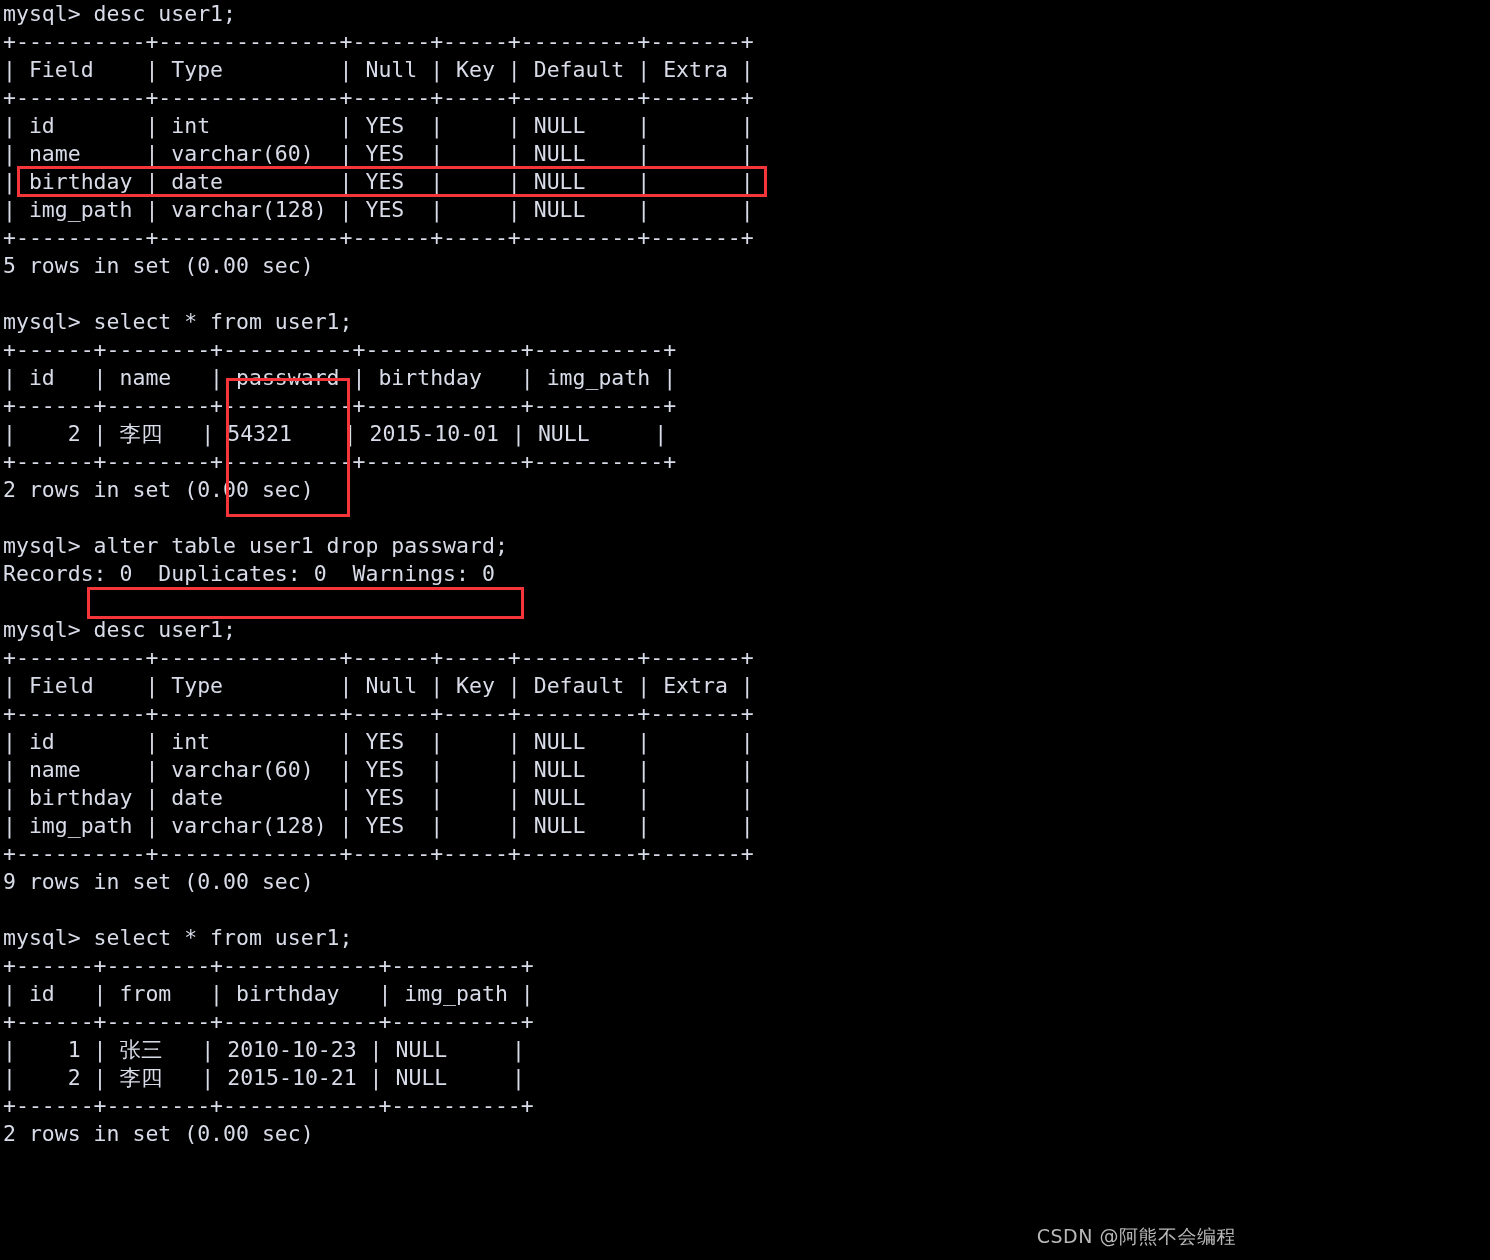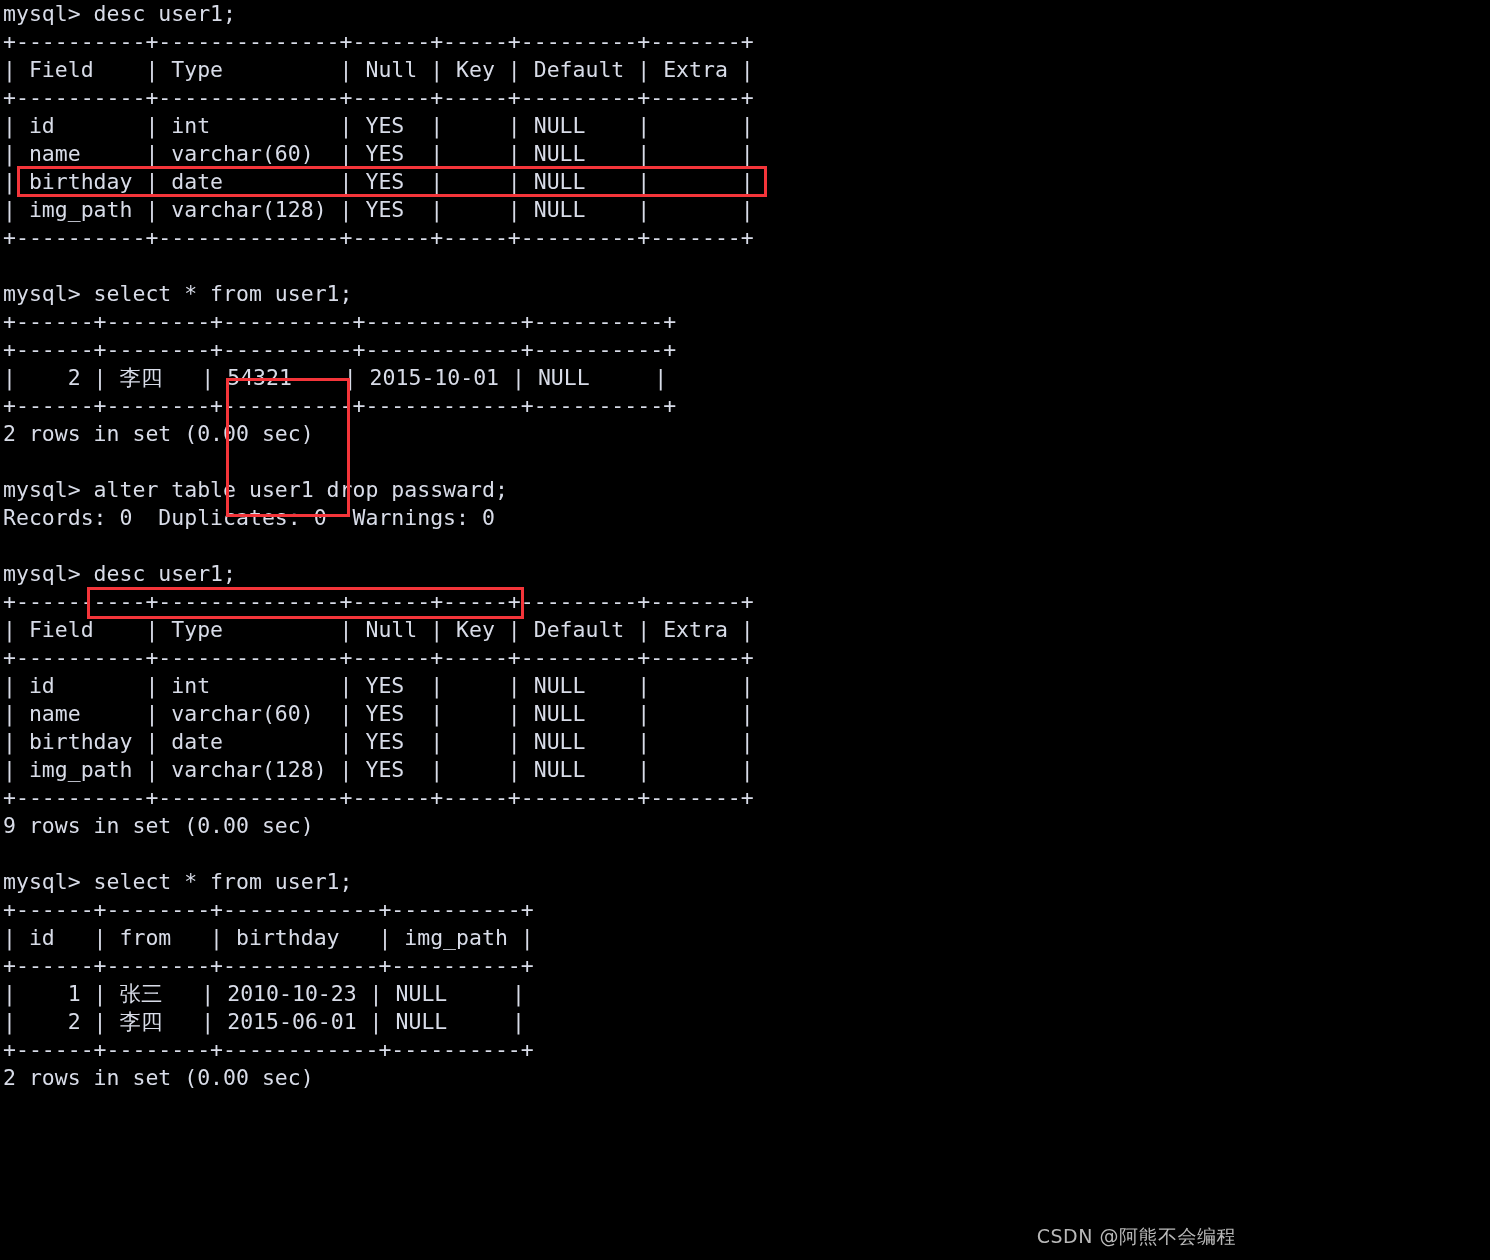--- a/index.html
+++ b/index.html
@@ -86,23 +86,25 @@
   <div id="lines-container">
       <div class="line">mysql&gt; desc user1;</div>
       <div class="line">+----------+--------------+------+-----+---------+-------+</div>
       <div class="line">| Field    | Type         | Null | Key | Default | Extra |</div>
       <div class="line">+----------+--------------+------+-----+---------+-------+</div>
       <div class="line">| id       | int          | YES  |     | NULL    |       |</div>
       <div class="line">| name     | varchar(60)  | YES  |     | NULL    |       |</div>
       <div class="line">| birthday | date         | YES  |     | NULL    |       |</div>
       <div class="line">| img_path | varchar(128) | YES  |     | NULL    |       |</div>
       <div class="line">+----------+--------------+------+-----+---------+-------+</div>
+      <div class="line">5 rows in set (0.00 sec)</div>
       <div class="line blank"></div>
       <div class="line">mysql&gt; select * from user1;</div>
       <div class="line">+------+--------+----------+------------+----------+</div>
+      <div class="line">| id   | name   | passward | birthday   | img_path |</div>
       <div class="line">+------+--------+----------+------------+----------+</div>
       <div class="line">|    2 | 李四   | 54321    | 2015-10-01 | NULL     |</div>
       <div class="line">+------+--------+----------+------------+----------+</div>
       <div class="line">2 rows in set (0.00 sec)</div>
       <div class="line blank"></div>
       <div class="line">mysql&gt; alter table user1 drop passward;</div>
       <div class="line">Records: 0  Duplicates: 0  Warnings: 0</div>
       <div class="line blank"></div>
       <div class="line">mysql&gt; desc user1;</div>
       <div class="line">+----------+--------------+------+-----+---------+-------+</div>
@@ -113,21 +115,21 @@
       <div class="line">| birthday | date         | YES  |     | NULL    |       |</div>
       <div class="line">| img_path | varchar(128) | YES  |     | NULL    |       |</div>
       <div class="line">+----------+--------------+------+-----+---------+-------+</div>
       <div class="line">9 rows in set (0.00 sec)</div>
       <div class="line blank"></div>
       <div class="line">mysql&gt; select * from user1;</div>
       <div class="line">+------+--------+------------+----------+</div>
       <div class="line">| id   | from   | birthday   | img_path |</div>
       <div class="line">+------+--------+------------+----------+</div>
       <div class="line">|    1 | 张三   | 2010-10-23 | NULL     |</div>
-      <div class="line">|    2 | 李四   | 2015-06-01 | NULL     |</div>
+      <div class="line">|    2 | 李四   | 2015-10-21 | NULL     |</div>
       <div class="line">+------+--------+------------+----------+</div>
       <div class="line">2 rows in set (0.00 sec)</div>
     </div>
 
   <div class="hl" id="hl-desc-passward-row"></div>
   <div class="hl" id="hl-select-passward-col"></div>
   <div class="hl" id="hl-alter-stmt"></div>
 
   <div id="watermark">CSDN @阿熊不会编程</div>
 </div>

